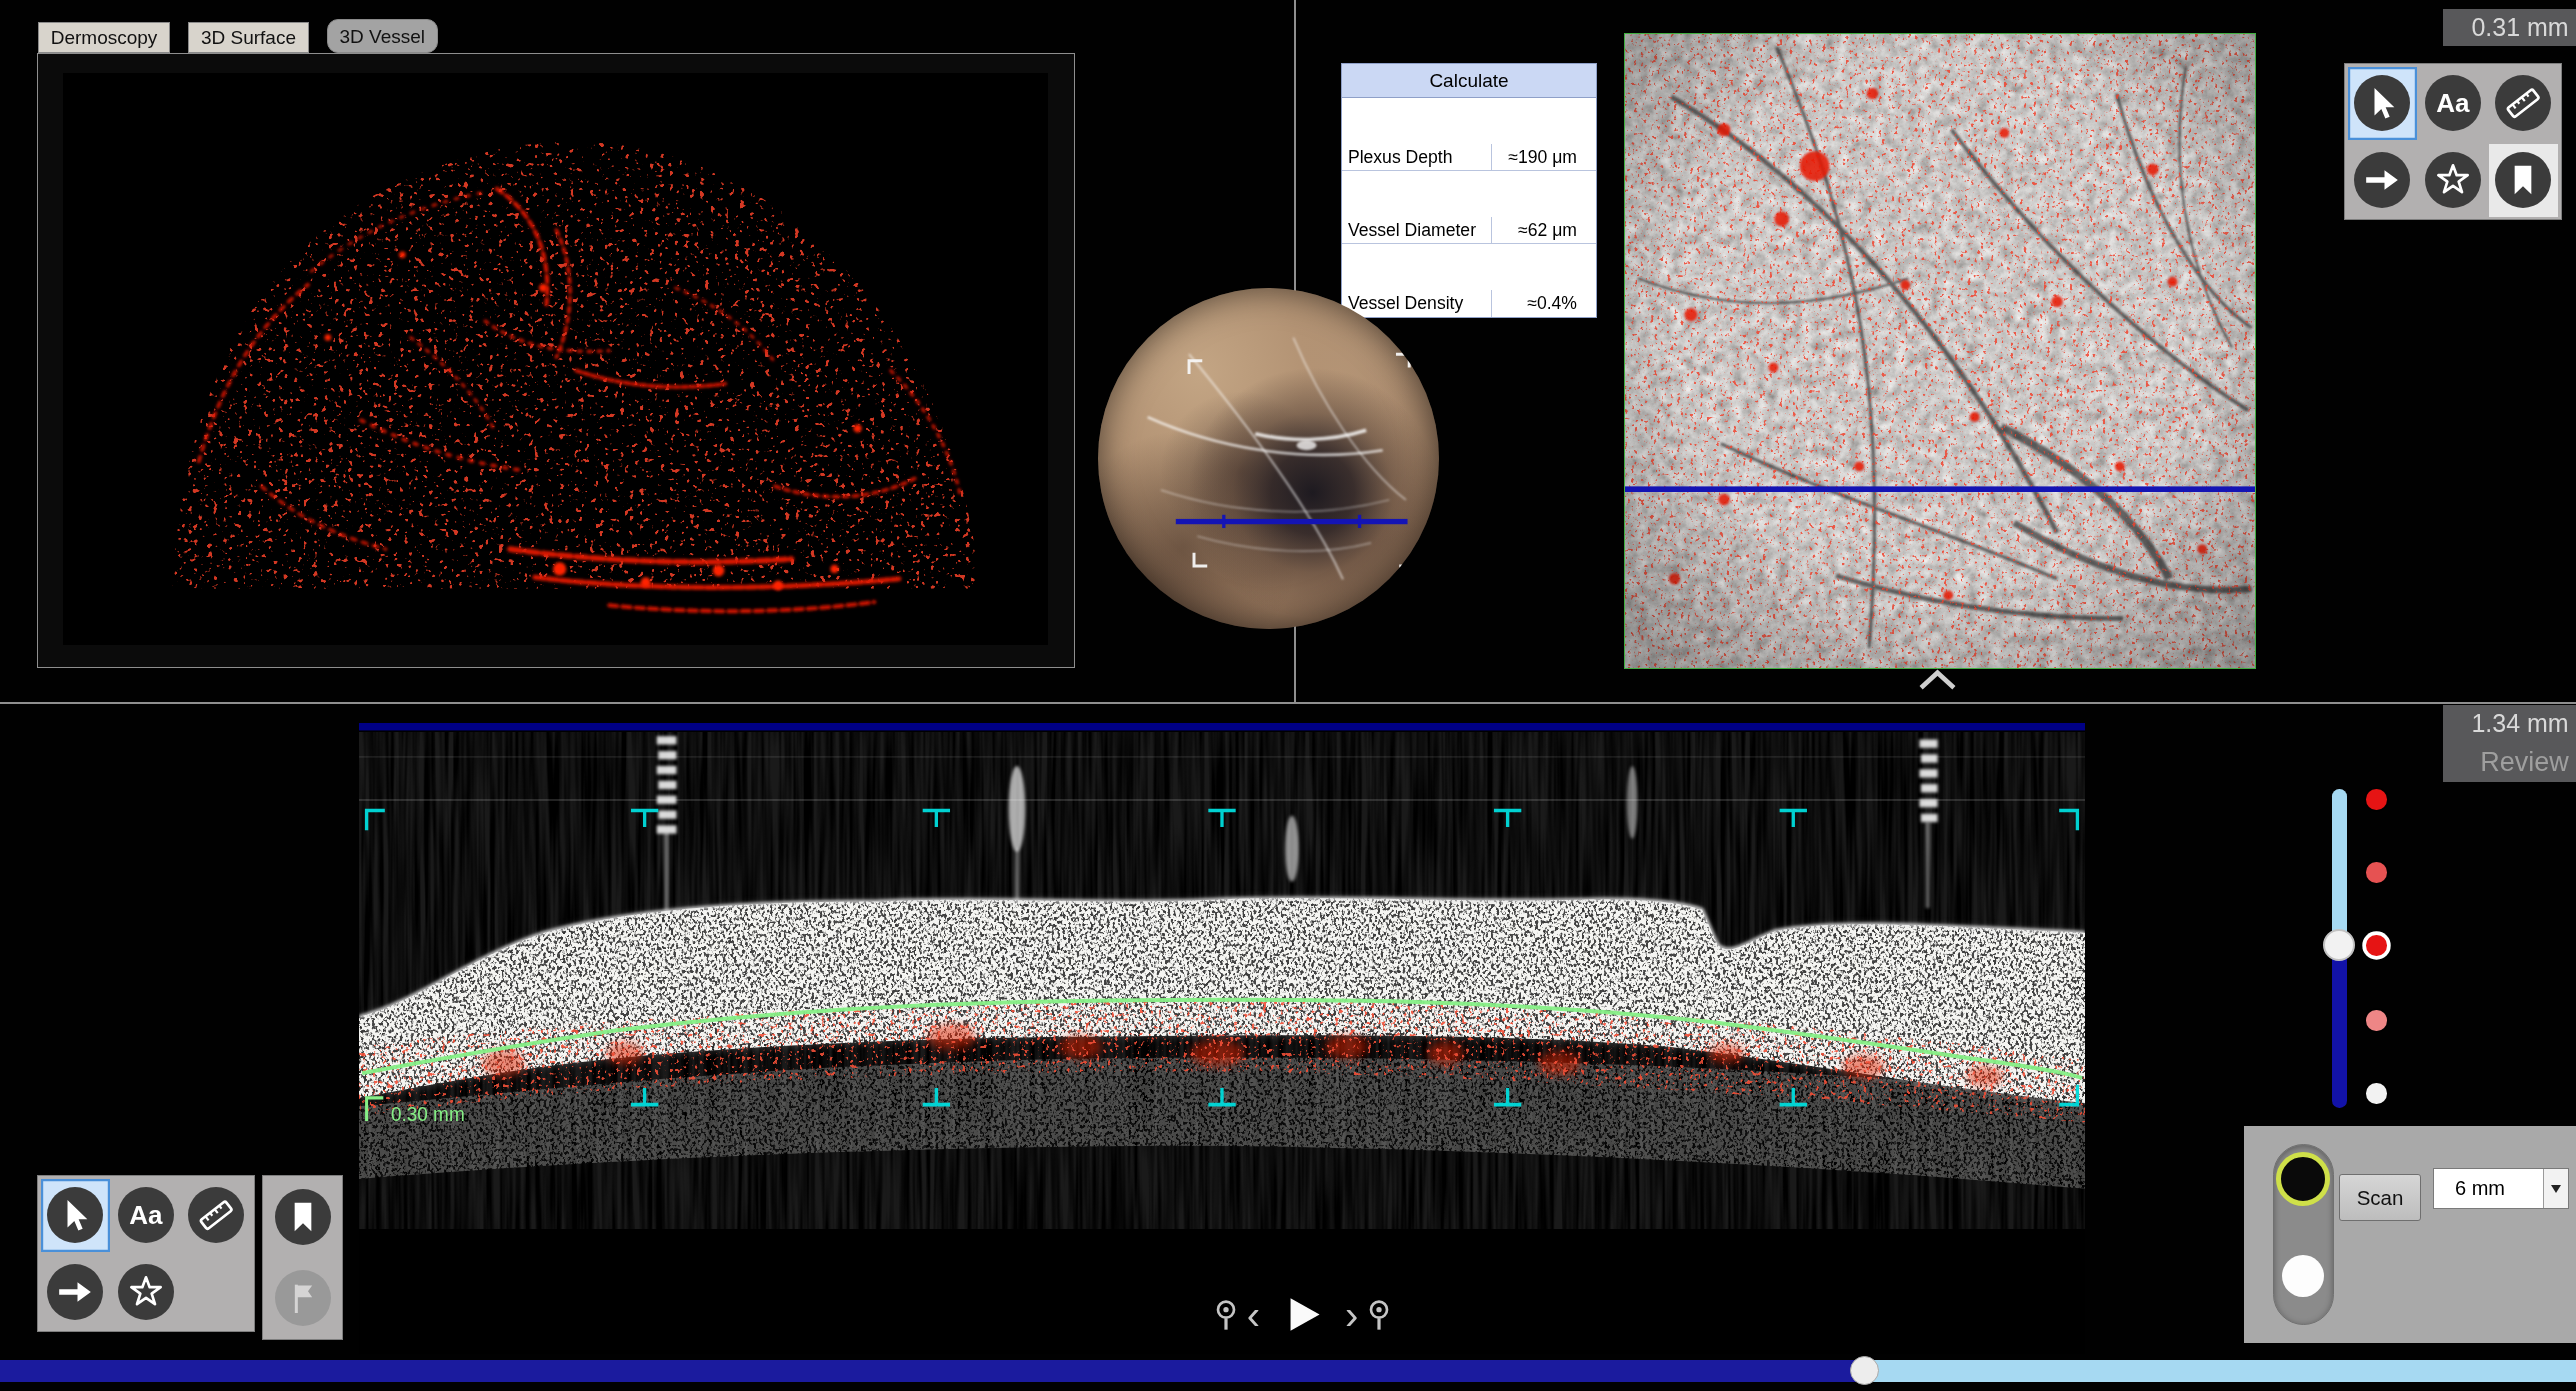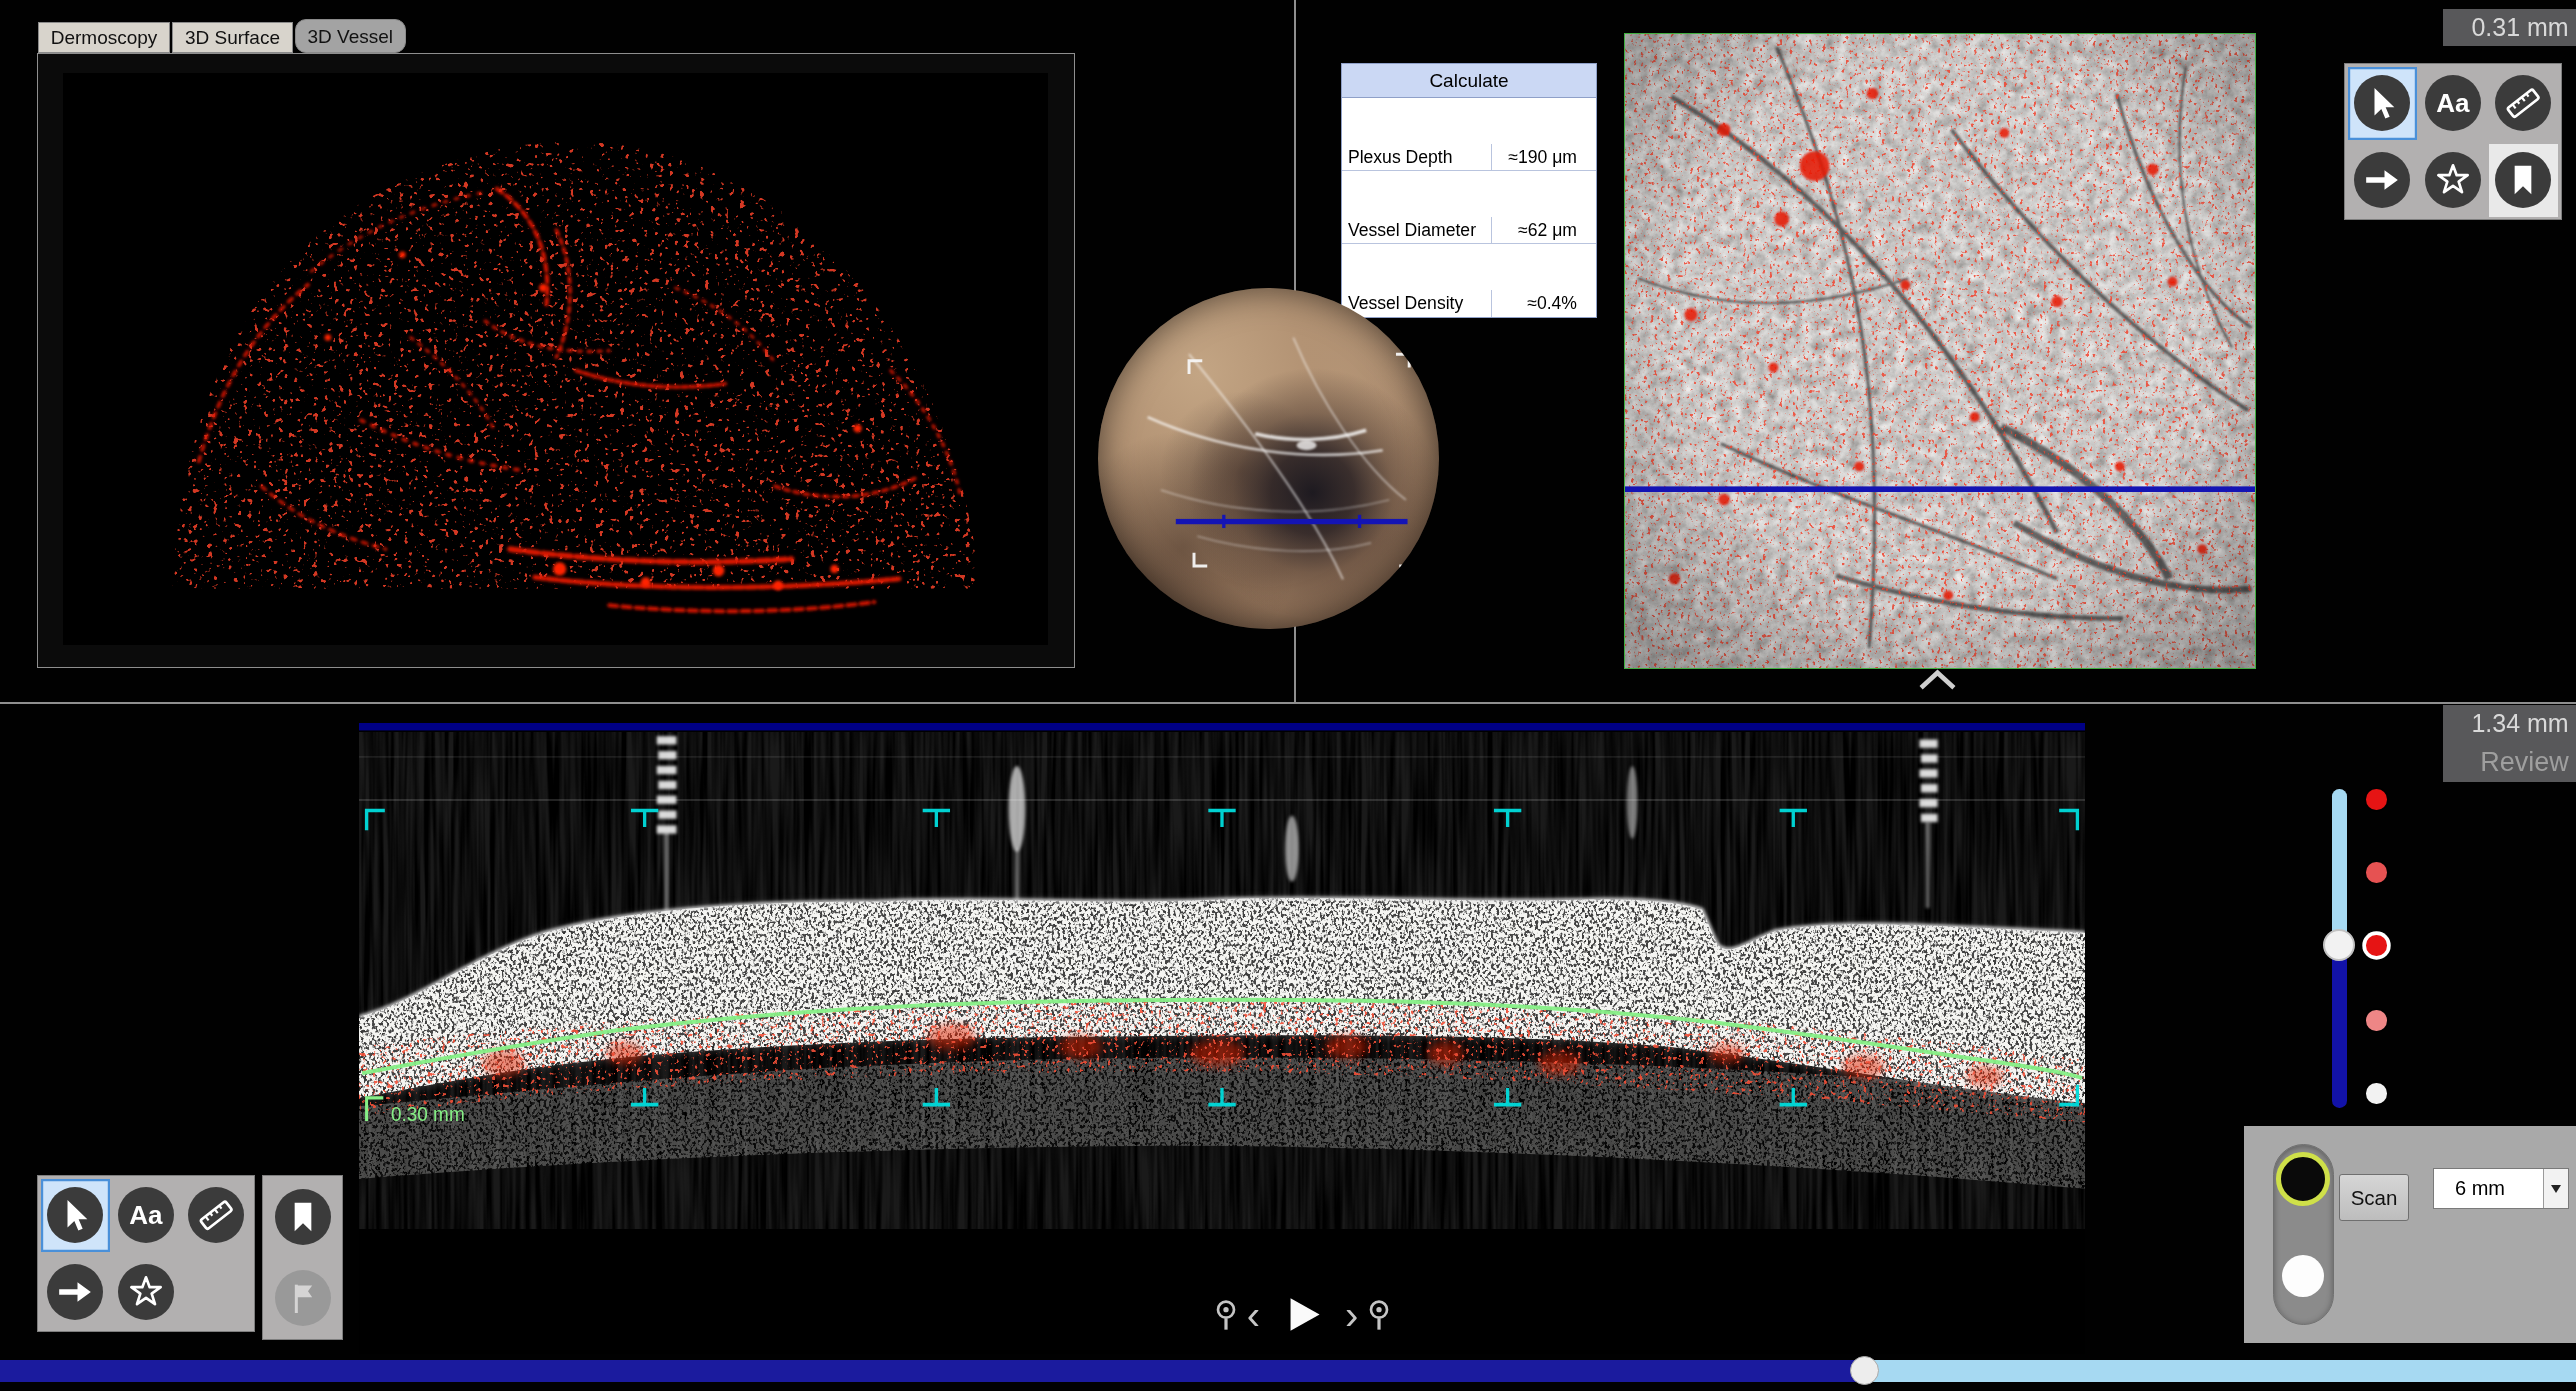--- a/index.html
+++ b/index.html
@@ -1,21 +1,21 @@
 <!DOCTYPE html>
 <html style="--accent-selected: #cfe4fa; --accent-border: #4a90d9; --scan-blue: #1414b4; --curve-green: #86ef86; --marker-cyan: #00dcdc; --scrollbar-dark: #1b1b9e; --scrollbar-light: #a6d9f2; --enface-green: #3fae3f;font-size:11.7px"><head>
 <meta charset="utf-8">
 <style>
   * { box-sizing: border-box; margin: 0; padding: 0; }
   html, body { background: #010101; }
   body {
     position: relative; width: 2576px; height: 1391px; overflow: hidden;
     font-family: "Liberation Sans", sans-serif;
   }
-  .abs { position: absolute; }
+  .abs { position: absolute; gap: 16px; }
   svg { display: block; }
 
   
   .tab-strip { display: flex; align-items: flex-end; z-index: 6; }
   .tab { height: 31px; line-height: 29px; padding: 0 11.7px; font-size: 19px; color: #111;
          background: #d8d4cc; border: 0.7px solid #8a8a8a; margin-right: 2.2px; white-space: nowrap; }
   .tab.active { background: #a3a3a3; height: 34px; line-height: 34px; border-radius: 11px; }
 
   
   .vessel-panel { border: 1.5px solid #8f8f8f; background: #0b0b0b; }
@@ -520,21 +520,21 @@
       <path d="M12,15.5 L12,24" stroke="#c4c4c4" stroke-width="2.4"></path>
     </svg>
   </div>
 </div>
 
 <div class="abs scan-panel" style="left:2244px; top:1126px; width:332px; height:217px;">
   <div class="capsule" style="left:29px; top:17.6px; width:61px; height:181px;">
     <div style="position:absolute; left:2.2px; top:7.3px; width:54px; height:54px; border-radius:50%; background:#0a0a0a; border:5.1px solid #cfe049;"></div>
     <div style="position:absolute; left:8px; top:110px; width:42px; height:42px; border-radius:50%; background:#fdfdfd;"></div>
   </div>
-  <div class="scan-btn" style="left:95px; top:48px; width:70px; height:47px;">Scan</div>
+  <div class="scan-btn" style="left:95px; top:48px; width:82px; height:47px;">Scan</div>
   <div class="size-select" style="left:189px; top:42px; width:136px; height:41px;">
     <span>6 mm</span>
     <span class="dd-btn">
       <span class="dd-arrow"></span>
     </span>
   </div>
 </div>
 
 <div class="abs scroll-dark" style="left:0; top:1360px; width:1865px; height:22px;"></div>
 <div class="abs scroll-light" style="left:1865px; top:1360px; width:711px; height:22px;"></div>

